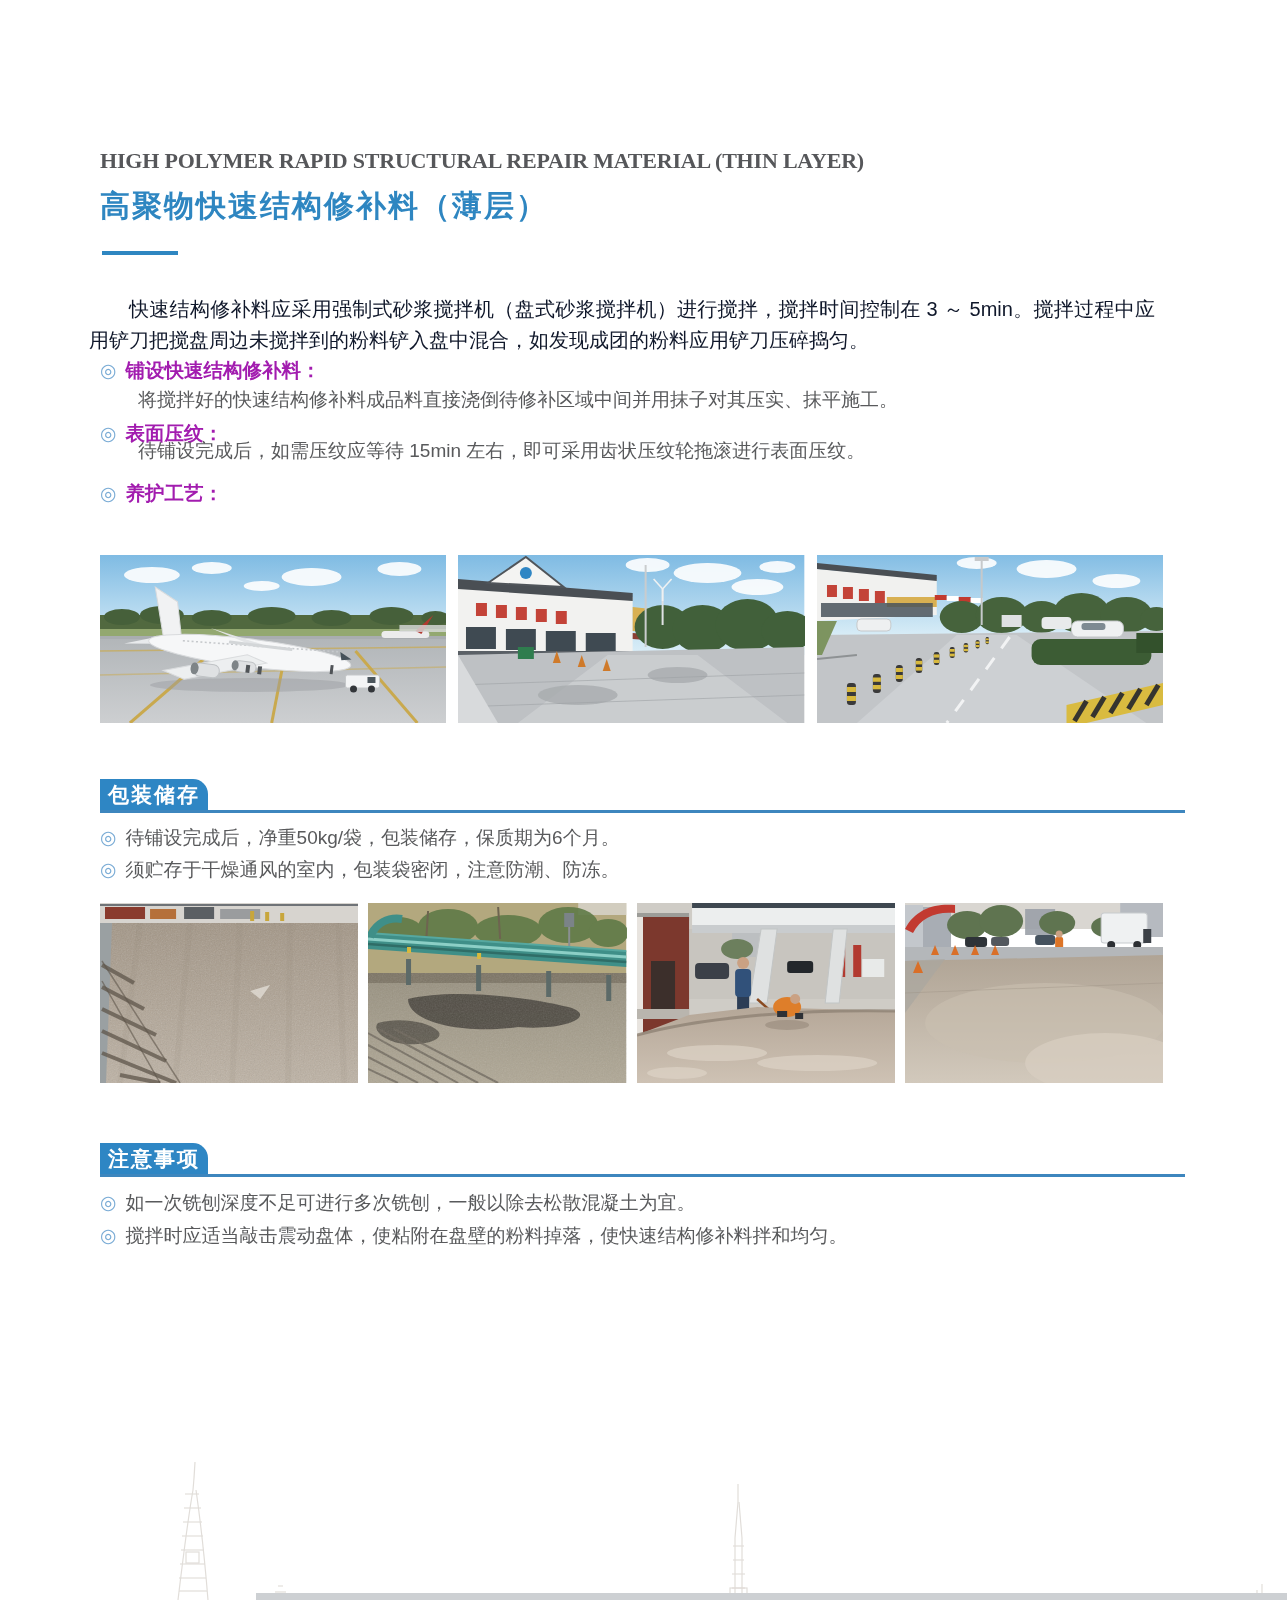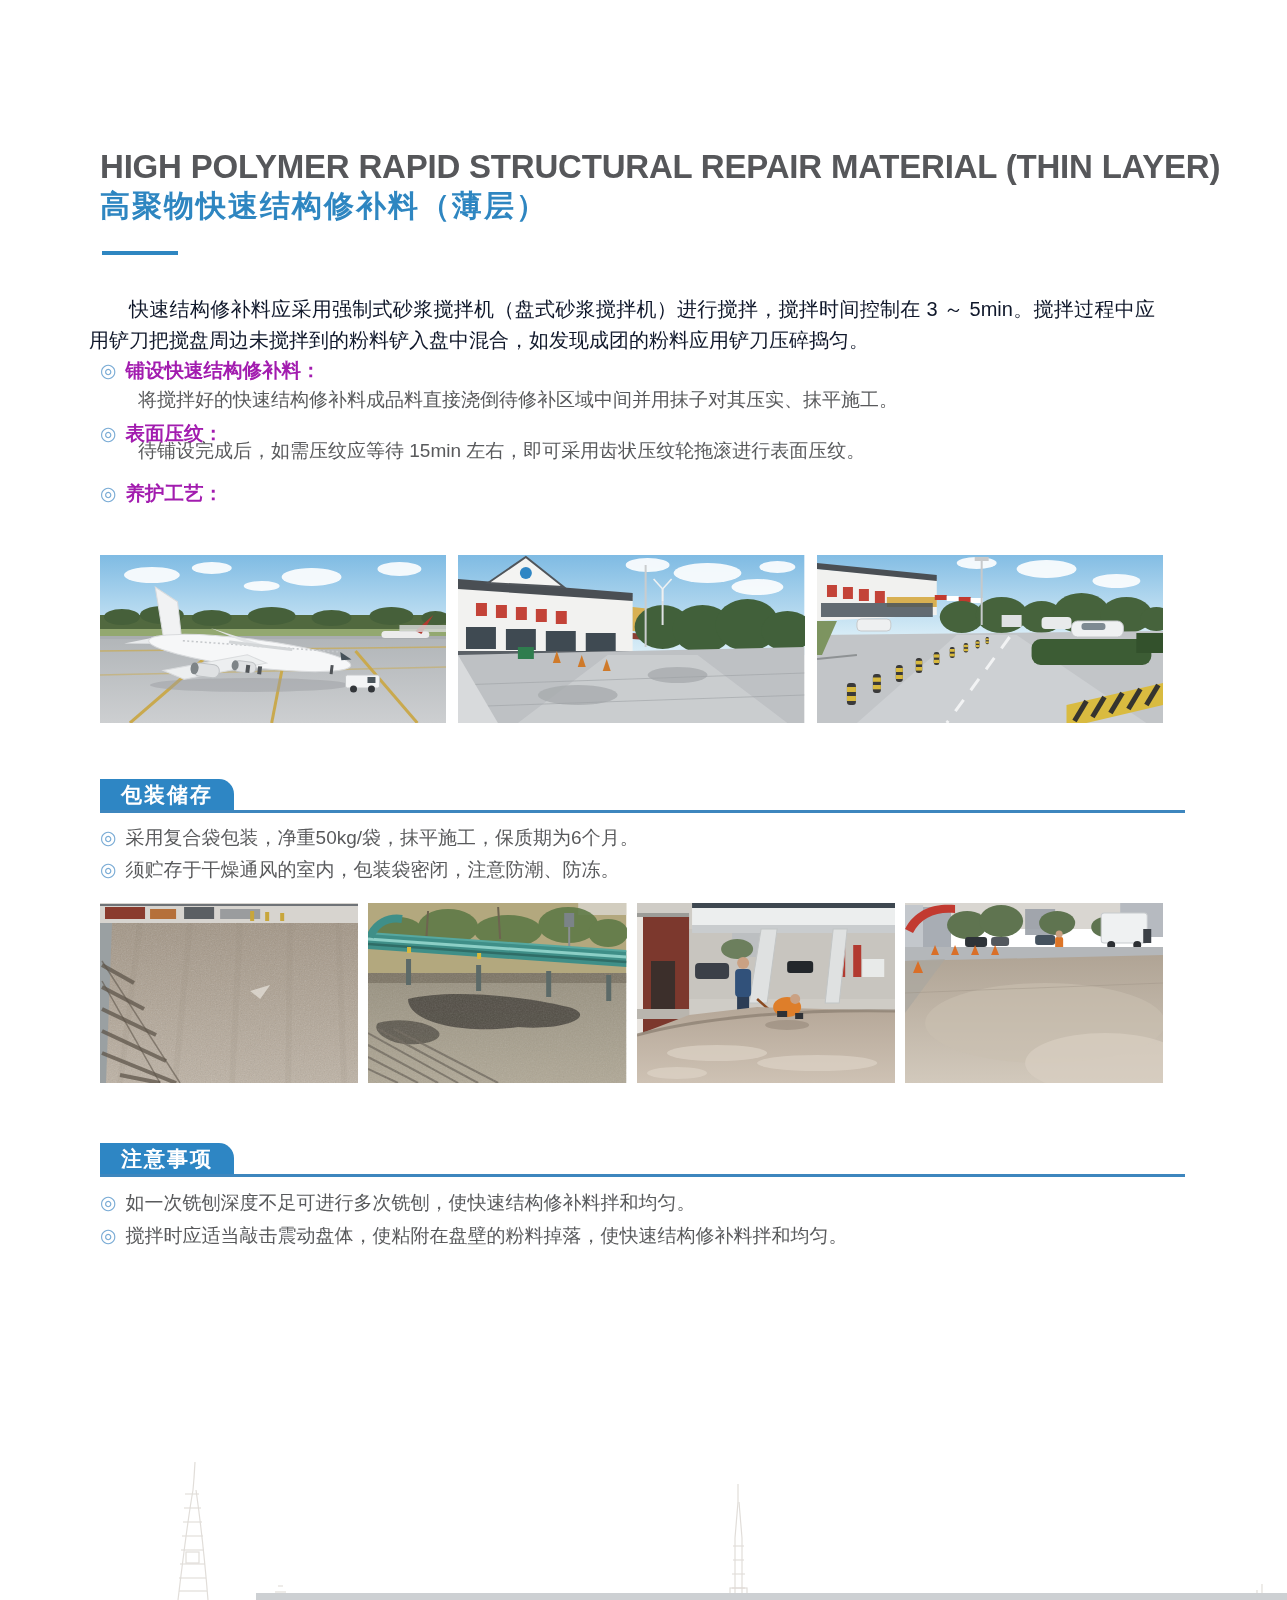--- a/index.html
+++ b/index.html
@@ -1,34 +1,34 @@
 <!DOCTYPE html>
 <html><head>
 <meta charset="utf-8">
 <style>
   html,body{margin:0;padding:0;background:#ffffff;}
   .page{position:relative;width:1287px;height:1600px;background:#fff;overflow:hidden;
         font-family:"Liberation Sans","DejaVu Sans",sans-serif;color:#595a5c;}
-  .title-en{position:absolute;left:100px;top:148px;margin:0;font-size:33px;font-weight:700;
-            color:#56575a;letter-spacing:-0.2px;white-space:nowrap;}
+  .title-en{position:absolute;left:100px;top:148px;margin:0;font-size:22px;font-weight:700;
+            color:#56575a;letter-spacing:-0.2px;white-space:nowrap;font-family:Liberation Serif, serif;}
   .title-zh{position:absolute;left:100px;top:186px;margin:0;font-size:30px;font-weight:700;
             color:#2e86c1;letter-spacing:2px;white-space:nowrap;font-family:Liberation Serif, serif;}
   .title-dash{position:absolute;left:102px;top:251px;width:76px;height:4px;background:#2e86c1;}
   .intro{position:absolute;left:89px;top:294px;width:1066px;margin:0;font-size:20px;
          line-height:31px;text-align:justify;text-indent:2em;color:#0f172a;}
   .row{position:absolute;left:100px;width:1066px;font-size:19px;line-height:24px;color:#595a5c;}
   .row .blt{color:#79abd5;font-size:19px;margin-right:9px;}
   .row .hd{font-weight:700;color:#a21caf;font-size:19.5px;}
   .row.detail{padding-left:38px;width:1028px;}
   .photo-row{position:absolute;left:100px;display:flex;}
   .photos-1{top:555px;width:1063px;height:168px;gap:12px;}
   .photos-2{top:903px;width:1063px;height:180px;gap:10px;}
   .photo-row figure{flex:1;margin:0;overflow:hidden;}
   .photo-row svg{display:block;width:100%;height:100%;}
-  .sec-tab{position:absolute;left:100px;height:32px;line-height:32px;padding:0 21px;
+  .sec-tab{position:absolute;left:100px;height:32px;line-height:32px;padding:0 8px;
            background:#2e86c4;color:#fff;font-size:21px;font-weight:700;letter-spacing:2px;
            border-radius:0 15px 0 0;}
   .tab-1{top:779px;}
   .tab-2{top:1143px;}
   .sec-line{position:absolute;left:100px;width:1085px;height:3px;background:#3d86be;}
   .line-1{top:810px;}
   .line-2{top:1174px;}
   .skyline{position:absolute;left:0;top:1460px;}
   .footer-rule{position:absolute;left:256px;top:1593px;width:1031px;height:7px;background:#cdd0d3;}
 </style>
@@ -301,21 +301,21 @@
         </g>
         <path d="M0,104 L40,100" stroke="#8e9294" stroke-width="2"></path>
       </svg>
     </figure>
   </div>
 
   <div class="sec-tab tab-1">包装储存</div>
   <div class="sec-line line-1"></div>
 
   <div class="row" style="top:826px">
-    <span class="blt">◎</span><span>采用复合袋包装，净重50kg/袋，抹平施工，保质期为6个月。</span>
+    <span class="blt">◎</span><span>待铺设完成后，净重50kg/袋，包装储存，保质期为6个月。</span>
   </div>
   <div class="row" style="top:858px">
     <span class="blt">◎</span><span>须贮存于干燥通风的室内，包装袋密闭，注意防潮、防冻。</span>
   </div>
 
   <div class="photo-row photos-2">
 
     <figure aria-label="铣刨后的粗糙路面近景">
       <svg viewBox="0 0 258 180" preserveAspectRatio="none">
         <defs>
@@ -507,21 +507,21 @@
         <path d="M0,90 L258,80" stroke="#9c9184" stroke-width="1" opacity="0.4"></path>
         <polygon points="8,70 13,58 18,70" fill="#d96f28"></polygon>
       </svg>
     </figure>
   </div>
 
   <div class="sec-tab tab-2">注意事项</div>
   <div class="sec-line line-2"></div>
 
   <div class="row" style="top:1191px">
-    <span class="blt">◎</span><span>如一次铣刨深度不足可进行多次铣刨，使快速结构修补料拌和均匀。</span>
+    <span class="blt">◎</span><span>如一次铣刨深度不足可进行多次铣刨，一般以除去松散混凝土为宜。</span>
   </div>
   <div class="row" style="top:1224px">
     <span class="blt">◎</span><span>搅拌时应适当敲击震动盘体，使粘附在盘壁的粉料掉落，使快速结构修补料拌和均匀。</span>
   </div>
 
   <svg class="skyline" width="1287" height="140" viewBox="0 0 1287 140">
     <g stroke="#dcd8d3" stroke-width="1.2" fill="none" opacity="0.85">
       <path d="M178,140 C184,90 188,58 193,30 L194,18"></path>
       <path d="M208,140 C204,90 200,58 196,30"></path>
       <line x1="194" y1="18" x2="195" y2="2"></line>

